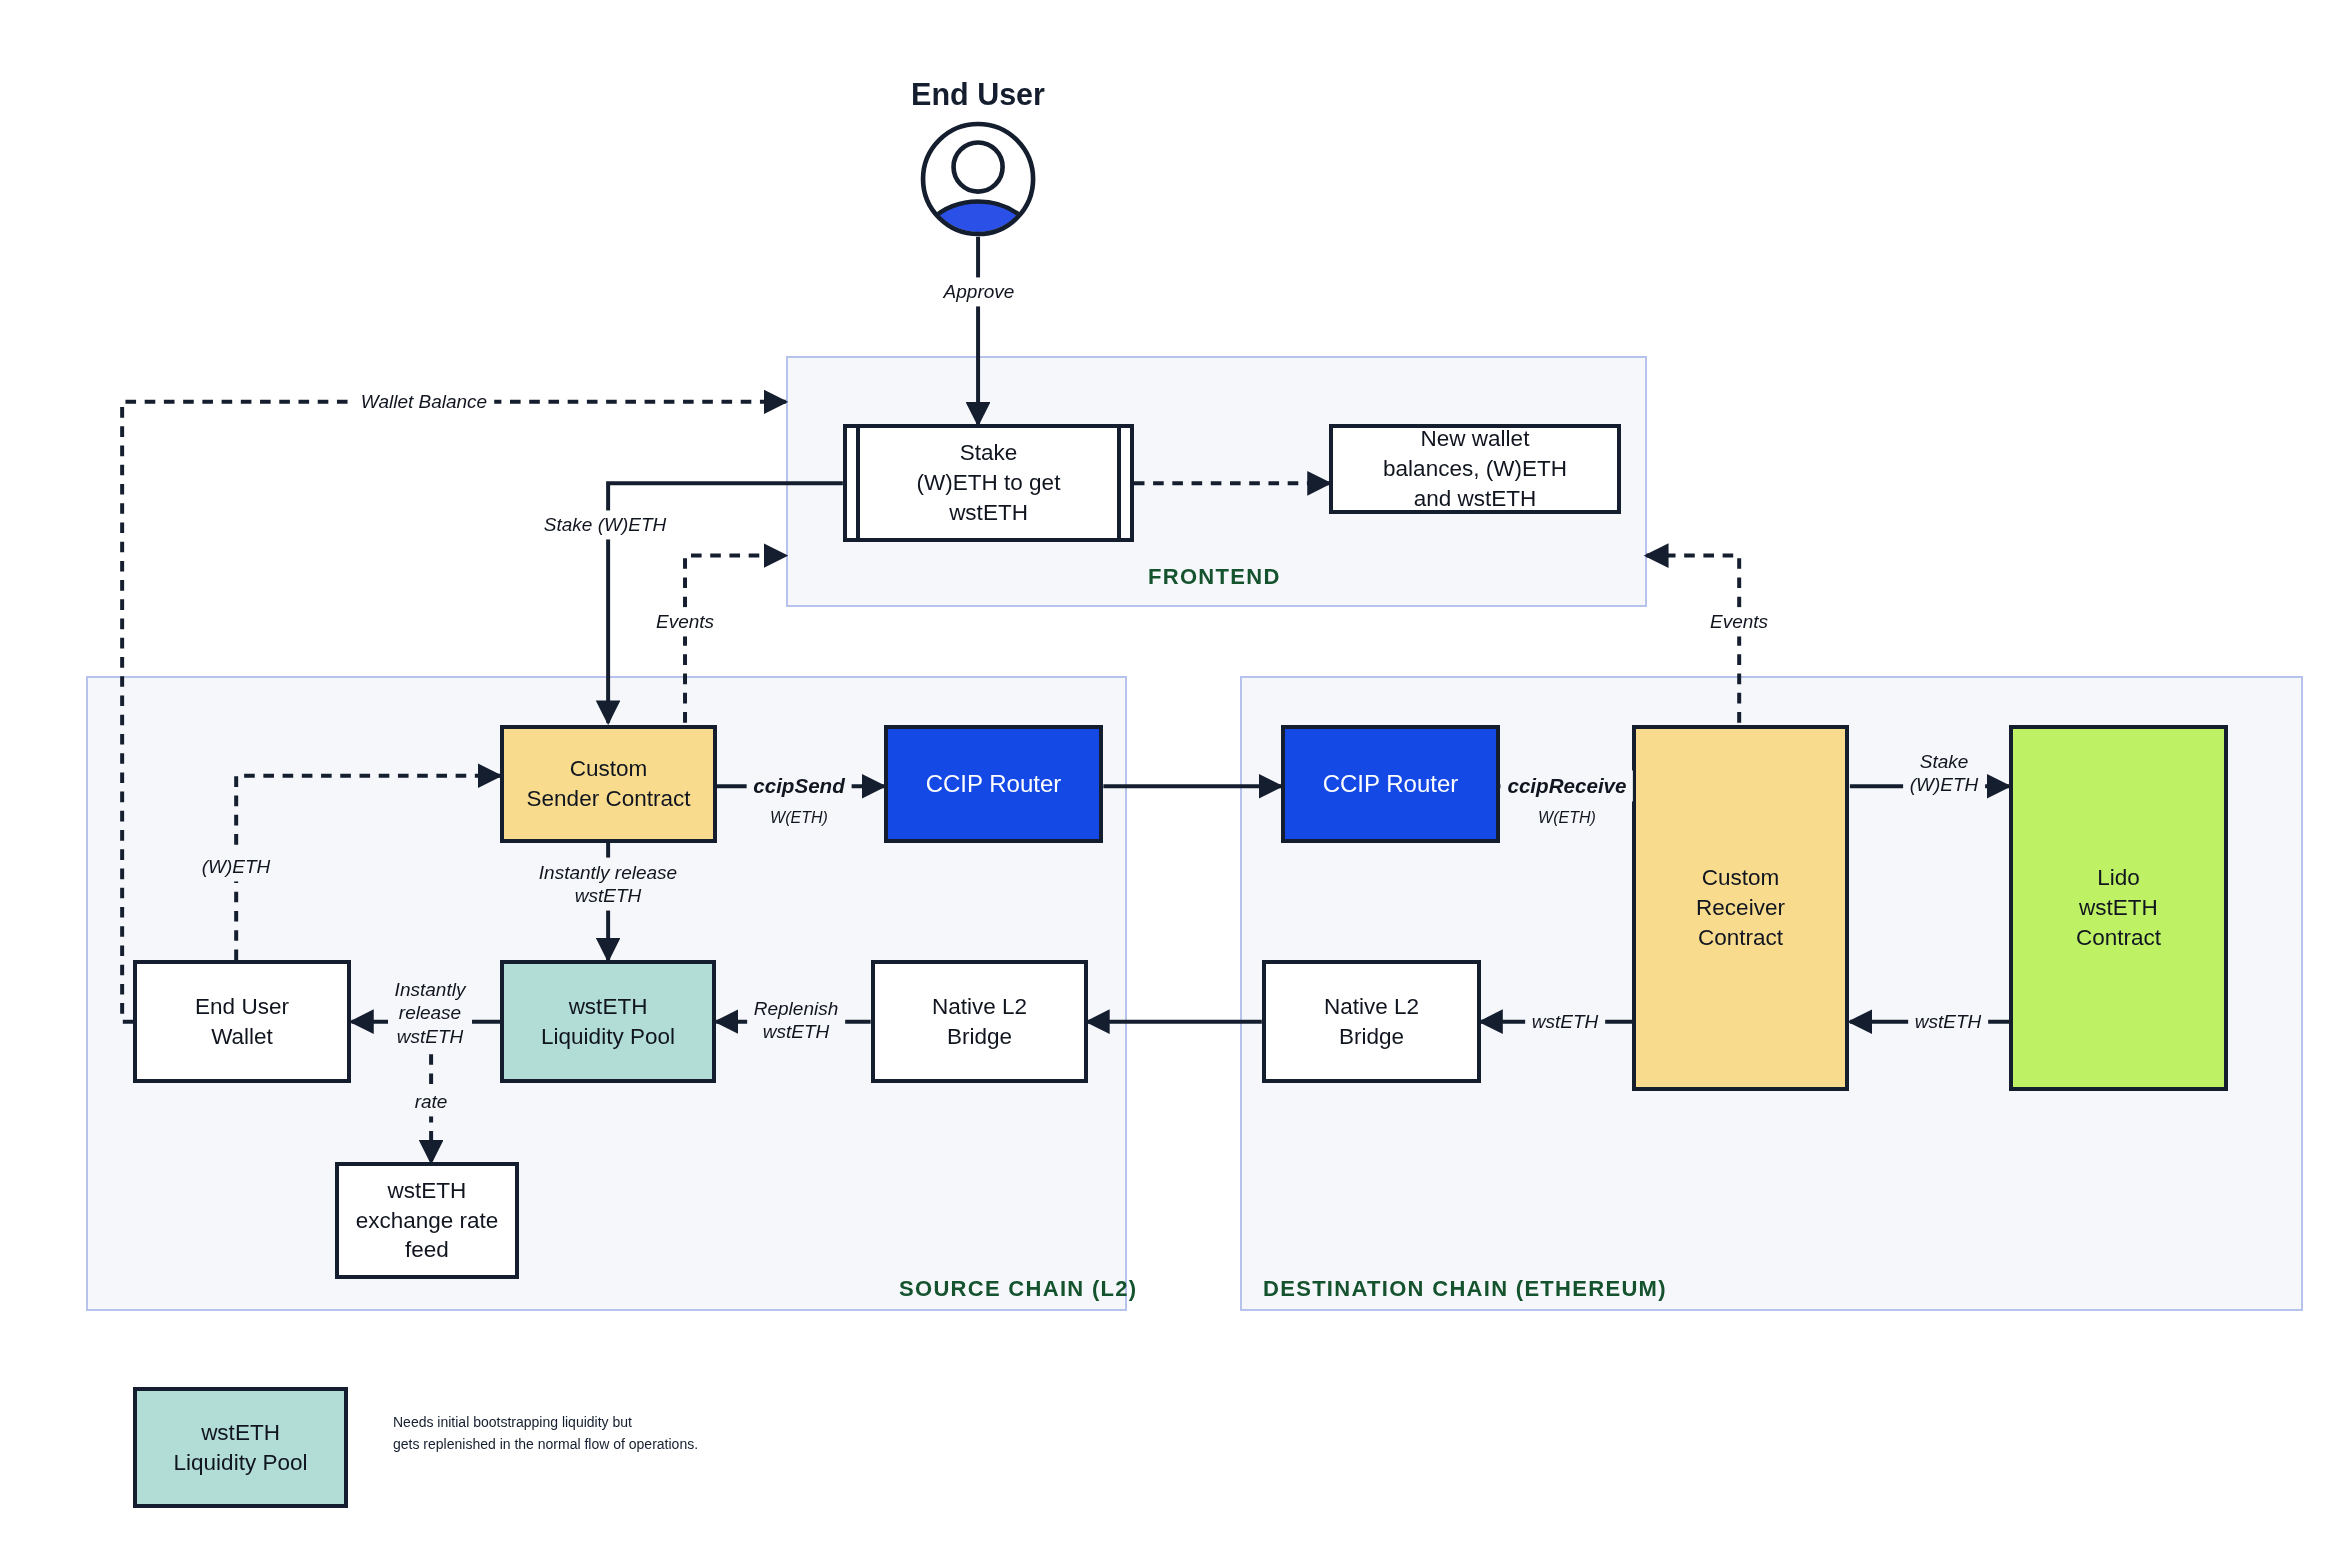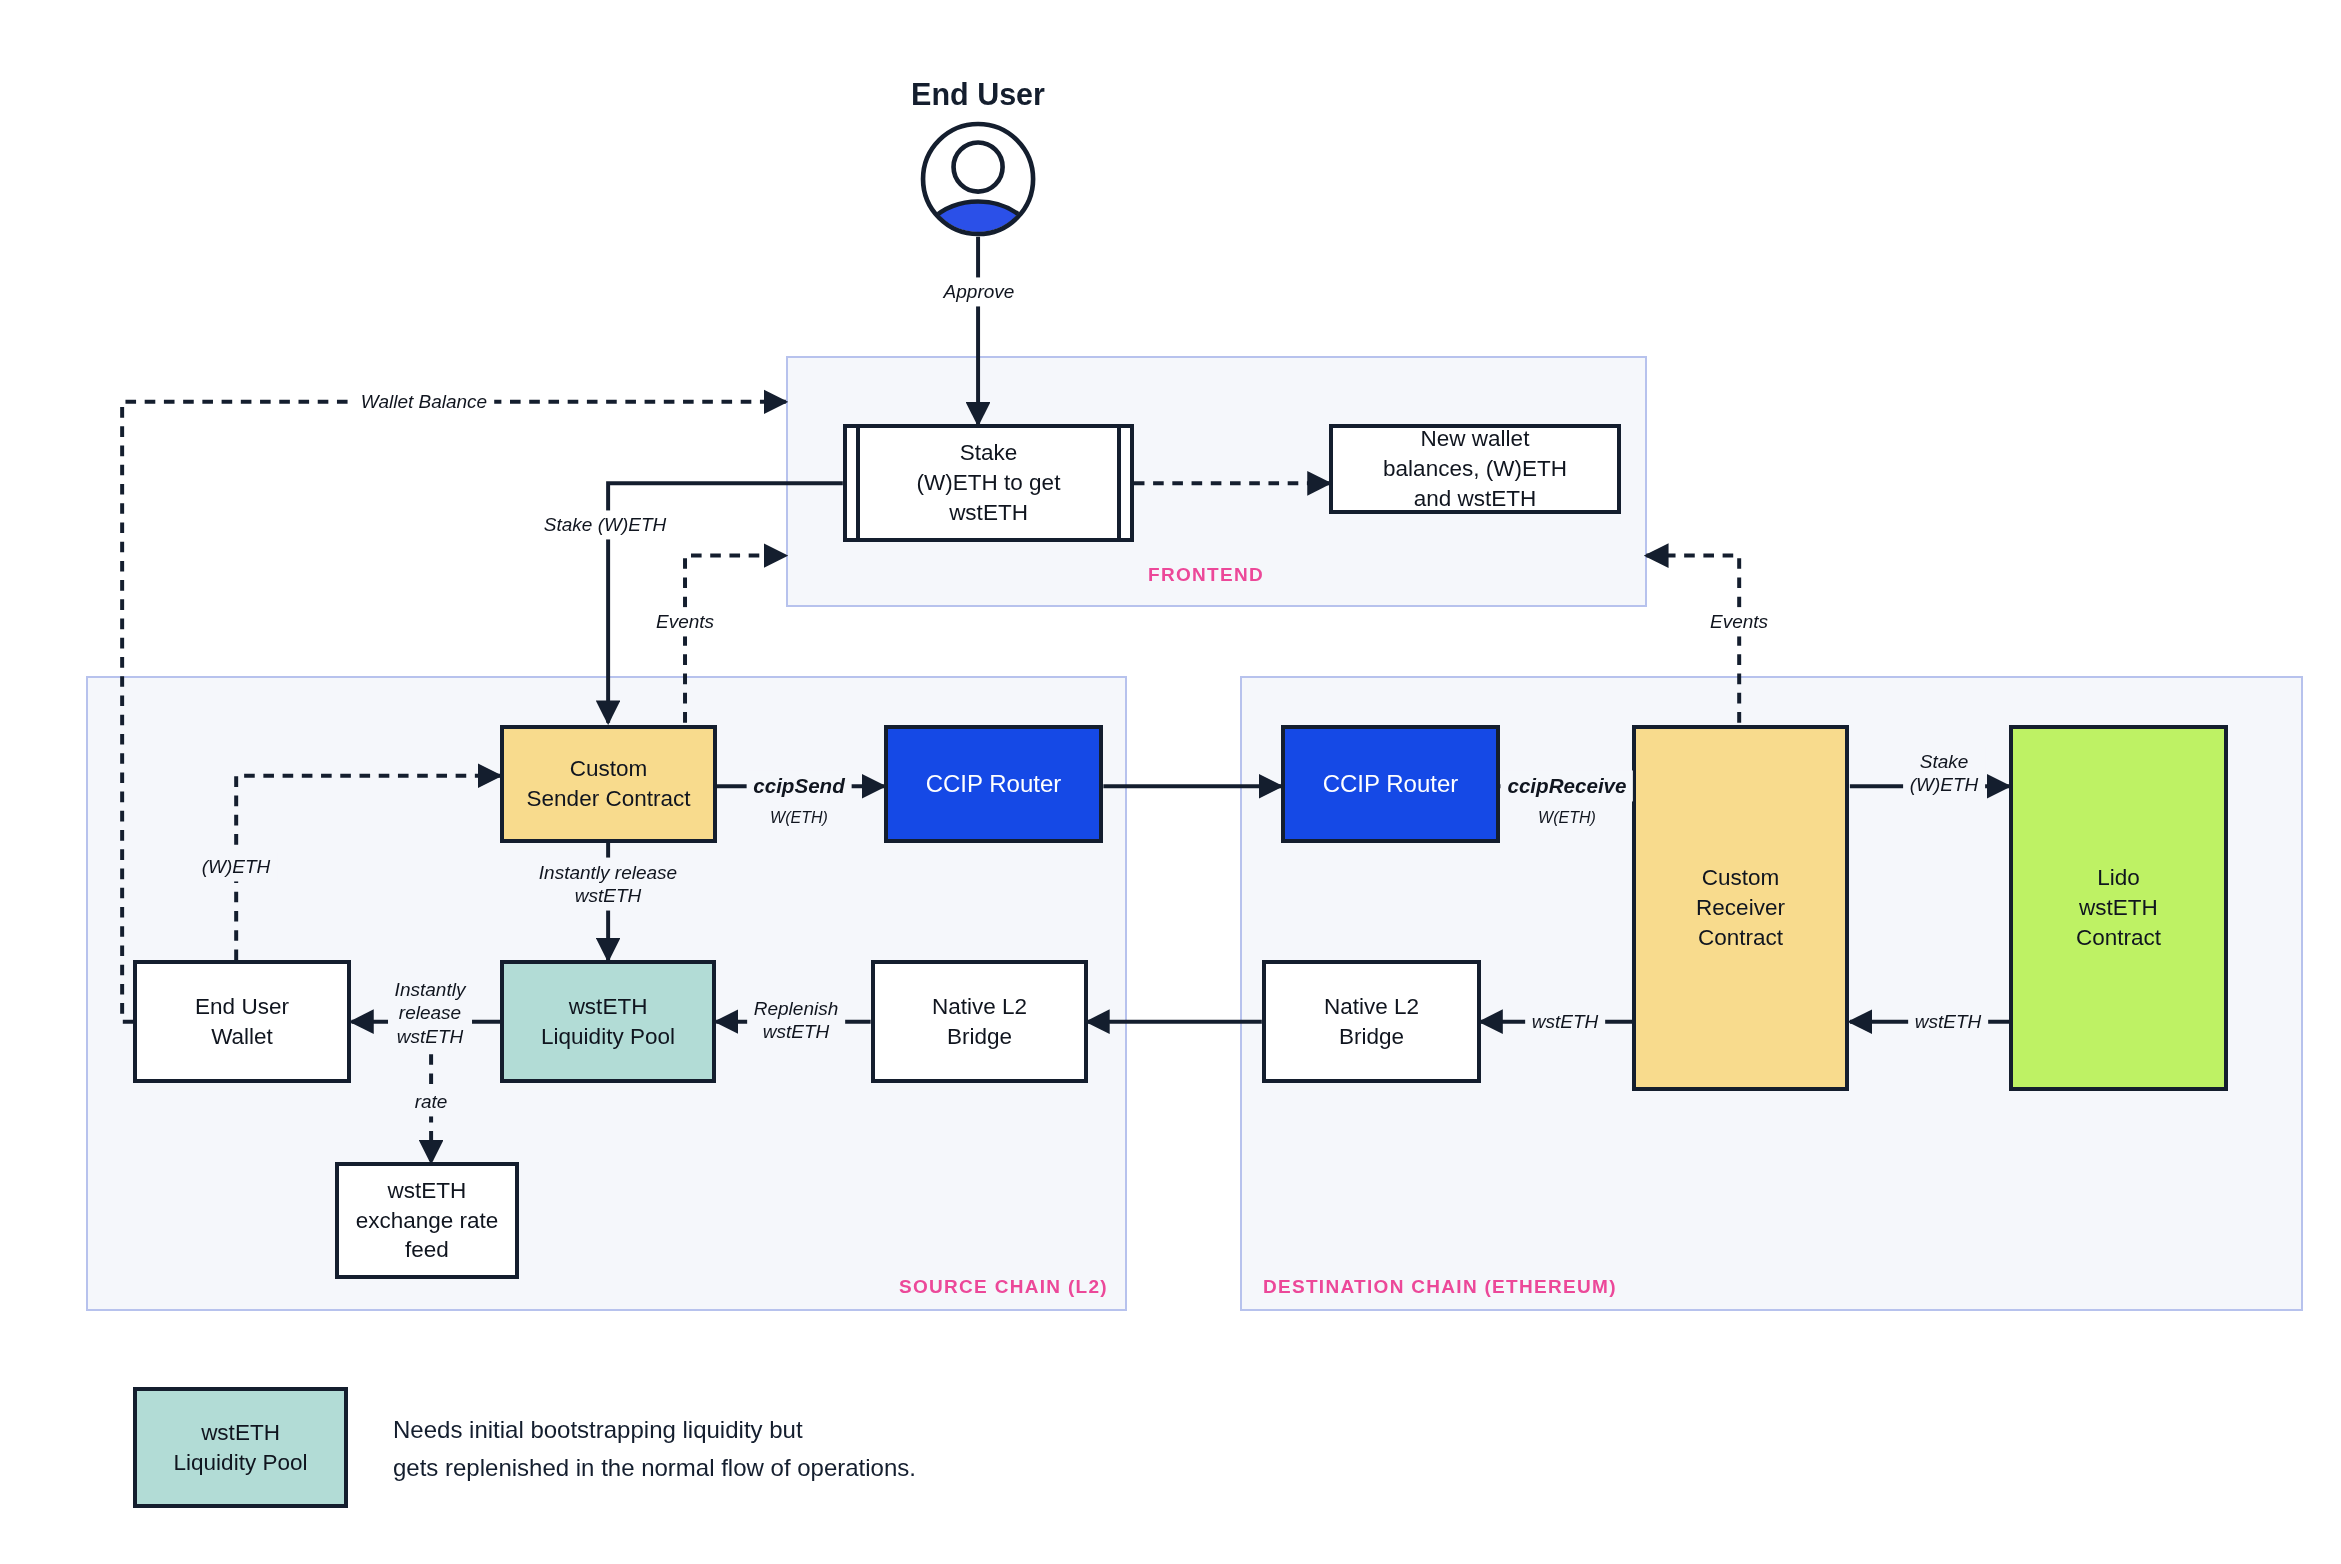--- a/index.html
+++ b/index.html
@@ -15,23 +15,23 @@
   .container{
     position:absolute;
     background:#F5F7FB;
     border:2px solid #B7C2ED;
     box-sizing:border-box;
     z-index:0;
   }
   .container-label{
     position:absolute;
     font-weight:bold;
-    font-size:19px;
+    font-size:22px;
     letter-spacing:1.3px;
-    color:#ec4899;
+    color:#14532d;
     z-index:4;
     white-space:nowrap;
   }
   #lines{
     position:absolute;left:0;top:0;z-index:1;
   }
   .node{
     position:absolute;
     display:flex;align-items:center;justify-content:center;
     text-align:center;
@@ -72,21 +72,21 @@
   .title{
     position:absolute;
     transform:translateX(-50%);
     font-size:30.5px;
     font-weight:bold;
     z-index:3;
     white-space:nowrap;
   }
   .legend-text{
     position:absolute;
-    font-size:24px;
+    font-size:14px;
     line-height:1.6;
     white-space:pre-line;
     z-index:3;
     font-style:normal;
   }
 </style>
 </head>
 <body>
 
 <div id="canvas">

